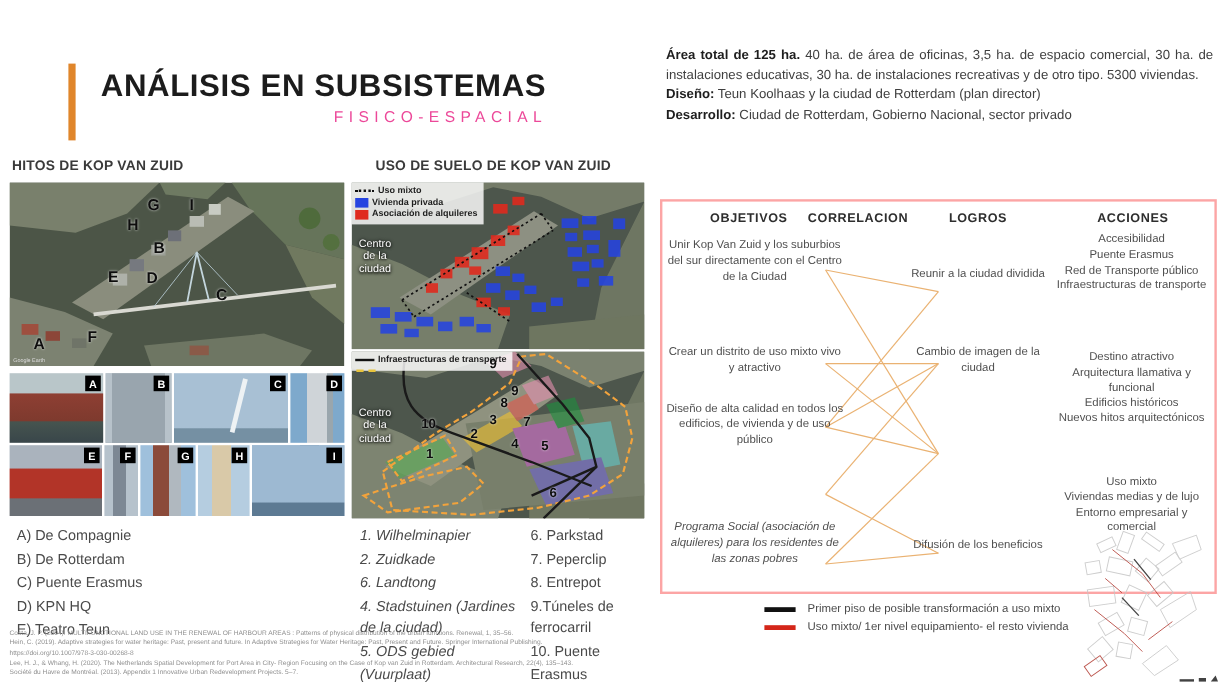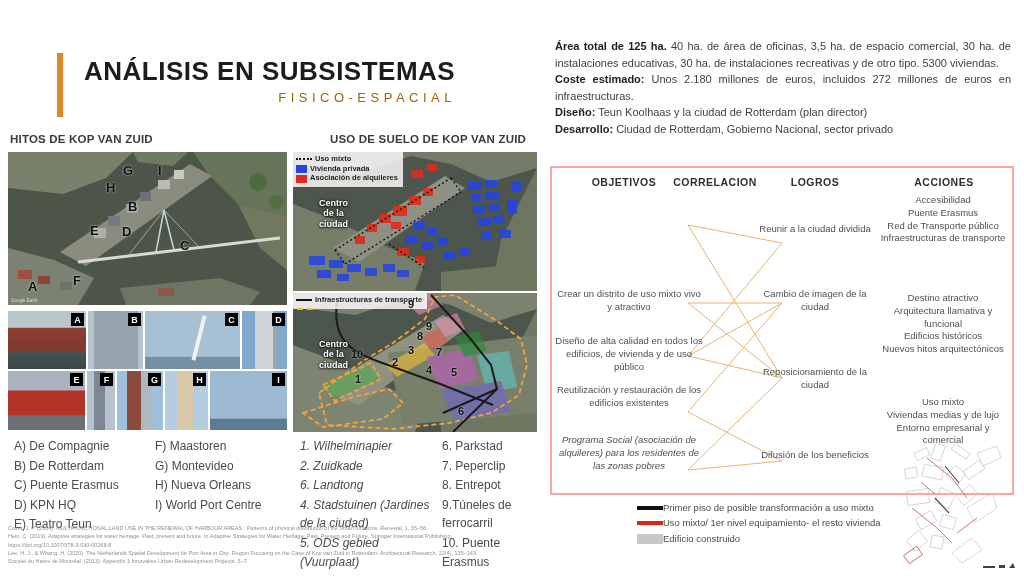--- a/index.html
+++ b/index.html
@@ -3,32 +3,32 @@
 <meta charset="utf-8">
 <style>
   html,body{margin:0;padding:0;background:#fff;}
   .slide{position:relative;width:1024px;height:576px;background:#fff;overflow:hidden;
          font-family:"Liberation Sans",sans-serif;color:#4a4a4a;}
 
   
   .accent-bar{position:absolute;left:57px;top:53px;width:6px;height:64px;background:#E0862B;}
   .title-block{position:absolute;left:84px;top:56px;width:372px;}
   .main-title{margin:0;font-size:26px;font-weight:800;letter-spacing:.5px;color:#1c1c1c;white-space:nowrap;}
-  .sub-title{margin-top:3px;font-size:13px;letter-spacing:4.5px;color:#a16207;text-align:right;}
+  .sub-title{margin-top:3px;font-size:13px;letter-spacing:4.5px;color:#ec4899;text-align:right;}
 
   
   .info-block{position:absolute;left:555px;top:38px;width:456px;font-size:11px;line-height:1.5;text-align:justify;}
   .info-block p{margin:0;}
   .info-bold{font-weight:bold;color:#1e1e1e;}
   .info-rest{color:#3f3f3f;}
 
   
   .section-header{position:absolute;font-size:11.5px;font-weight:bold;color:#3a3a3a;letter-spacing:.2px;}
   .hdr-hitos{left:10px;top:133px;}
-  .hdr-uso{left:306px;top:133px;width:244px;text-align:center;}
+  .hdr-uso{left:289px;top:133px;width:244px;text-align:center;}
 
   
   .aerial{position:absolute;left:8px;top:152px;width:279px;height:153px;}
   .aerial svg{position:absolute;inset:0;}
   .map-letter{position:absolute;font-size:13px;font-weight:bold;color:#0d0d0d;
               text-shadow:0 0 2px rgba(255,255,255,.85);line-height:1;}
   .photo-credit{position:absolute;left:3px;bottom:2px;font-size:4.5px;color:#ddd;}
 
   
   .thumb{position:absolute;overflow:hidden;}
@@ -60,43 +60,43 @@
   .map2{top:293px;}
   .usemap svg{position:absolute;inset:0;}
   .map-legend{position:absolute;left:0;top:0;background:rgba(255,255,255,.82);padding:2px 5px 3px 3px;font-size:7.5px;font-weight:bold;color:#1e1e1e;}
   .map-legend .row{display:flex;align-items:center;gap:3px;margin:1px 0;line-height:1.15;}
   .sym{display:inline-block;flex:none;}
   .sym-dotted{width:16px;border-top:2px dotted #111;}
   .sym-blue{width:11px;height:8px;background:#2644e0;}
   .sym-red{width:11px;height:8px;background:#df2b1e;}
   .sym-blackline{width:16px;height:2px;background:#111;}
   .sym-yellowdash{position:absolute;left:4px;top:15px;width:16px;border-top:2px dashed #e8c43c;}
-  .centro-label{position:absolute;left:6px;top:46px;font-size:9px;font-weight:bold;color:#fff;
-                text-shadow:0 0 3px rgba(0,0,0,.9),0 1px 2px rgba(0,0,0,.8);white-space:pre-line;line-height:1.15;text-align:center;margin-left:20px;}
+  .centro-label{position:absolute;left:6px;top:46px;font-size:9px;font-weight:normal;color:#fff;
+                text-shadow:0 0 3px rgba(0,0,0,.9),0 1px 2px rgba(0,0,0,.8);white-space:pre-line;line-height:1.15;text-align:center;}
   .zone-num{position:absolute;font-size:11px;font-weight:bold;color:#0d0d0d;line-height:1;
             text-shadow:0 0 2px rgba(255,255,255,.8);}
 
   
   .zl-1{left:300px;width:138px;font-style:italic;}
   .zl-2{left:442px;width:95px;}
 
   
   .matrix{position:absolute;left:550px;top:166px;width:460px;height:325px;border:2px solid #fca5a5;background:#fff;}
   .matrix-header{position:absolute;top:8px;transform:translateX(-50%);font-size:10.5px;font-weight:bold;
                  color:#2e2e2e;letter-spacing:.5px;white-space:nowrap;}
   .cell{position:absolute;text-align:center;font-size:9.5px;line-height:1.35;color:#4f4f4f;}
   .obj{left:2px;width:150px;}
   .log{left:206px;width:114px;}
   .acc{left:325px;width:132px;white-space:pre-line;}
   #corr-svg{position:absolute;inset:0;width:100%;height:100%;}
   #corr-svg line{stroke:#eab272;stroke-width:1;}
 
   
   .bottom-legend{position:absolute;left:637px;top:502px;width:290px;display:flex;flex-direction:column;gap:3px;}
-  .bl-row{display:flex;font-size:9.5px;line-height:1.3;color:#4a4a4a;}
+  .bl-row{display:flex;gap:10px;font-size:9.5px;line-height:1.3;color:#4a4a4a;}
   .bl-sym{flex:none;margin-top:4px;}
   .bls-black{width:26px;height:4px;background:#111;}
   .bls-red{width:26px;height:4px;background:#d42619;}
   .bls-grey{width:26px;height:10px;background:#c8c8c8;margin-top:1px;}
 
   
   .sketch{position:absolute;left:897px;top:438px;width:126px;height:136px;z-index:3;opacity:.85;}
 </style>
 </head>
 <body>
@@ -104,21 +104,20 @@
 <div class="slide">
 
   <div class="accent-bar"></div>
   <div class="title-block">
     <h1 class="main-title">ANÁLISIS EN SUBSISTEMAS</h1>
     <div class="sub-title">FISICO-ESPACIAL</div>
   </div>
 
   <div class="info-block">
     <p><span class="info-bold">Área total de 125 ha.</span><span class="info-rest"> 40 ha. de área de oficinas, 3,5 ha. de espacio comercial, 30 ha. de instalaciones educativas, 30 ha. de instalaciones recreativas y de otro tipo. 5300 viviendas.</span></p>
-    <p><span class="info-bold">Coste estimado:</span><span class="info-rest"> Unos 2.180 millones de euros, incluidos 272 millones de euros en infraestructuras.</span></p>
     <p><span class="info-bold">Diseño:</span><span class="info-rest"> Teun Koolhaas y la ciudad de Rotterdam (plan director)</span></p>
     <p><span class="info-bold">Desarrollo:</span><span class="info-rest"> Ciudad de Rotterdam, Gobierno Nacional, sector privado</span></p>
   </div>
 
   <div class="section-header hdr-hitos">HITOS DE KOP VAN ZUID</div>
   <div class="section-header hdr-uso">USO DE SUELO DE KOP VAN ZUID</div>
 
   <div class="aerial">
     <svg viewBox="0 0 279 153" preserveAspectRatio="none">
       <rect width="279" height="153" fill="#4c5547"></rect>
@@ -185,26 +184,20 @@
       <span class="badge">I</span>
     </div>
 
   <div class="list-col bl-1">
     <div>A) De Compagnie</div>
     <div>B) De Rotterdam</div>
     <div>C) Puente Erasmus</div>
     <div>D) KPN HQ</div>
     <div>E) Teatro Teun</div>
   </div>
-  <div class="list-col bl-2">
-    <div>F) Maastoren</div>
-    <div>G) Montevideo</div>
-    <div>H) Nueva Orleans</div>
-    <div>I) World Port Centre</div>
-  </div>
 
   <div class="citations">
     <div>Costa, J. P. (2004). MULTIFUNCTIONAL LAND USE IN THE RENEWAL OF HARBOUR AREAS : Patterns of physical distribution of the urban functions. Renewal, 1, 35–56.</div>
     <div>Hein, C. (2019). Adaptive strategies for water heritage: Past, present and future. In Adaptive Strategies for Water Heritage: Past, Present and Future. Springer International Publishing.</div>
     <div>https://doi.org/10.1007/978-3-030-00268-8</div>
     <div>Lee, H. J., &amp; Whang, H. (2020). The Netherlands Spatial Development for Port Area in City- Region Focusing on the Case of Kop van Zuid in Rotterdam. Architectural Research, 22(4), 135–143.</div>
     <div>Société du Havre de Montréal. (2013). Appendix 1 Innovative Urban Redevelopment Projects. 5–7.</div>
   </div>
 
   <div class="usemap map1">
@@ -365,28 +358,27 @@
         <line x1="136" y1="244" x2="230" y2="135" stroke="#eab272"></line>
         <line x1="136" y1="244" x2="230" y2="293" stroke="#eab272"></line>
         <line x1="136" y1="302" x2="230" y2="210" stroke="#eab272"></line>
         <line x1="136" y1="302" x2="230" y2="293" stroke="#eab272"></line>
       </svg>
     <span class="matrix-header" style="left:72px;">OBJETIVOS</span>
     <span class="matrix-header" style="left:163px;">CORRELACION</span>
     <span class="matrix-header" style="left:263px;">LOGROS</span>
     <span class="matrix-header" style="left:392px;">ACCIONES</span>
 
+    <div class="cell obj" style="top:31px;">Unir Kop Van Zuid y los suburbios del sur directamente con el Centro de la Ciudad</div>
     <div class="cell obj" style="top:120px;">Crear un distrito de uso mixto vivo y atractivo</div>
     <div class="cell obj" style="top:167px;">Diseño de alta calidad en todos los edificios, de vivienda y de uso público</div>
-    <div class="cell obj" style="top:216px;">Reutilización y restauración de los edificios existentes</div>
     <div class="cell obj" style="top:266px;font-style:italic;">Programa Social (asociación de alquileres) para los residentes de las zonas pobres</div>
 
     <div class="cell log" style="top:55px;">Reunir a la ciudad dividida</div>
     <div class="cell log" style="top:120px;">Cambio de imagen de la ciudad</div>
-    <div class="cell log" style="top:198px;">Reposicionamiento de la ciudad</div>
     <div class="cell log" style="top:281px;">Difusión de los beneficios</div>
 
     <div class="cell acc" style="top:26px;">Accesibilidad
 Puente Erasmus
 Red de Transporte público
 Infraestructuras de transporte</div>
     <div class="cell acc" style="top:124px;">Destino atractivo
 Arquitectura llamativa y funcional
 Edificios históricos
 Nuevos hitos arquitectónicos</div>
@@ -396,24 +388,20 @@
   </div>
 
   <div class="bottom-legend">
     <div class="bl-row">
       <span class="bl-sym bls-black"></span>
       <span>Primer piso de posible transformación a uso mixto</span>
     </div>
     <div class="bl-row">
       <span class="bl-sym bls-red"></span>
       <span>Uso mixto/ 1er nivel equipamiento- el resto vivienda</span>
-    </div>
-    <div class="bl-row">
-      <span class="bl-sym bls-grey"></span>
-      <span>Edificio construido</span>
     </div>
   </div>
 
   <svg class="sketch" viewBox="0 0 126 136">
     <g stroke="#c6c6c6" fill="none" stroke-width="0.8">
       <rect x="18" y="12" width="14" height="8" transform="rotate(-25 25 16)"></rect>
       <rect x="36" y="6" width="10" height="16" transform="rotate(20 41 14)"></rect>
       <rect x="55" y="10" width="18" height="7" transform="rotate(35 64 13)"></rect>
       <rect x="8" y="30" width="12" height="10" transform="rotate(-10 14 35)"></rect>
       <rect x="26" y="28" width="20" height="12" transform="rotate(12 36 34)"></rect>

